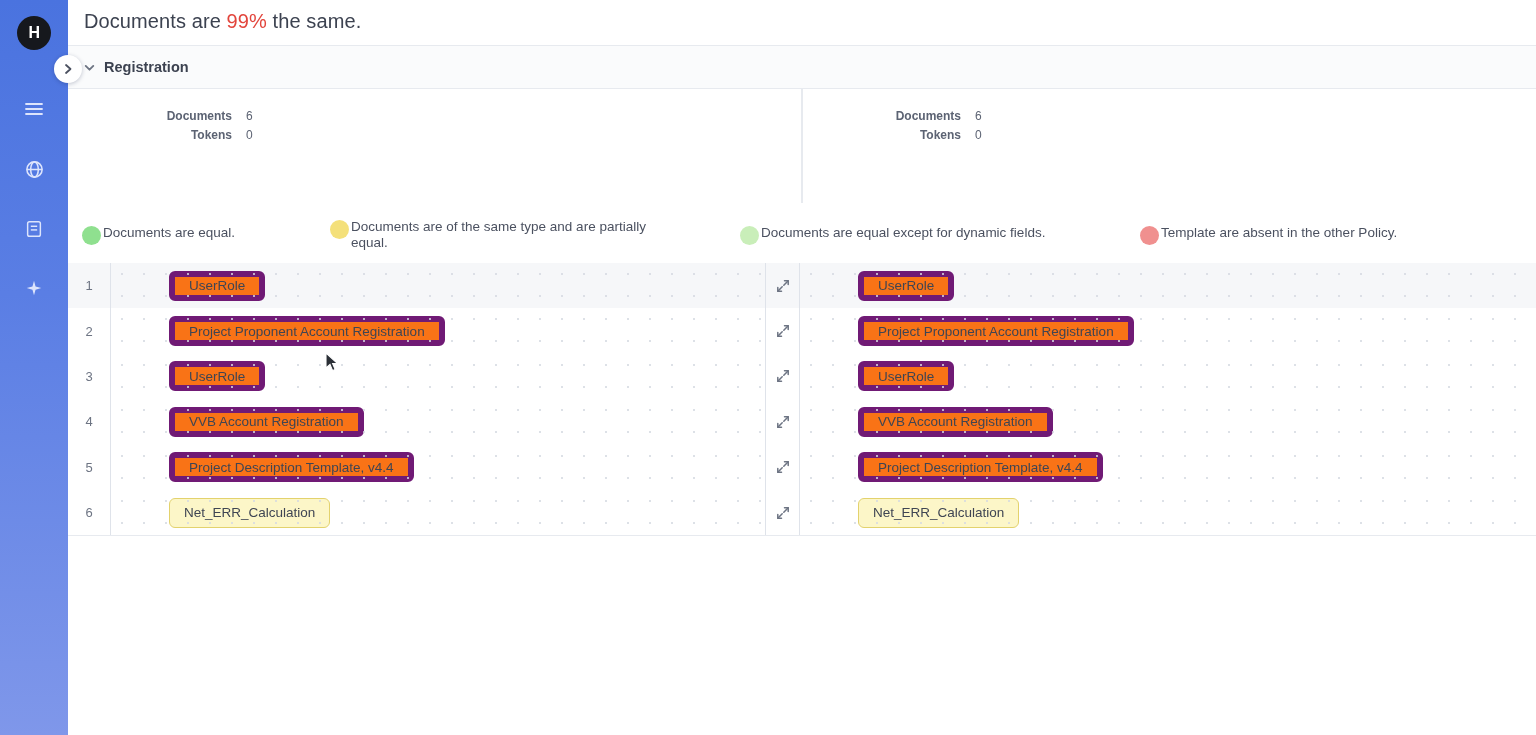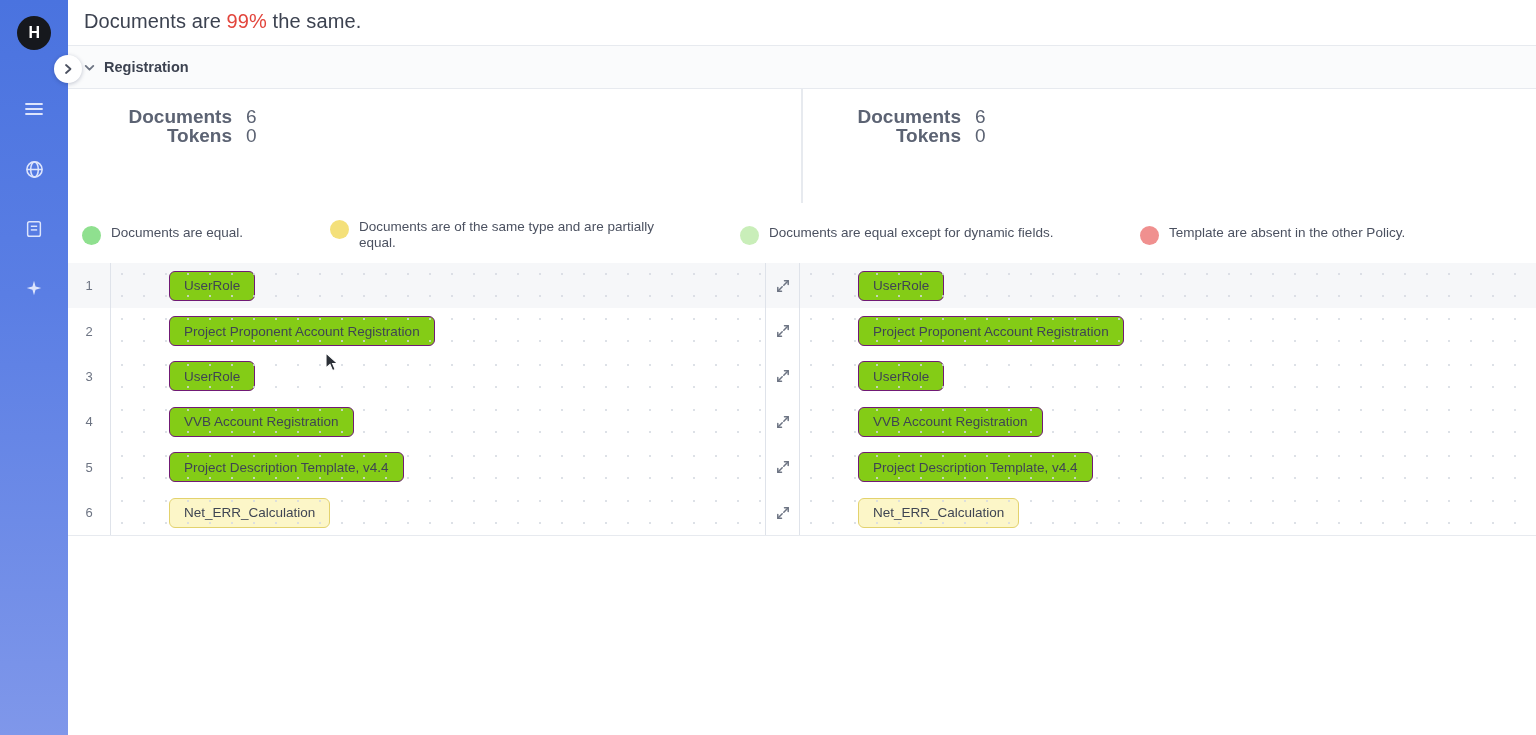--- a/index.html
+++ b/index.html
@@ -113,21 +113,21 @@
   }
   .desc-col {
     width: 50%;
     position: relative;
     padding-top: 18px;
   }
   .desc-col.left { border-right: 1px solid #e7eaef; }
   .desc-col.right { border-left: 1px solid #e7eaef; }
   .kv {
     display: flex;
-    font-size: 19px;
+    font-size: 12px;
     line-height: 19px;
     margin-left: 46px;
   }
   .kv .k {
     width: 132px;
     text-align: right;
     font-weight: bold;
     color: #5c6373;
     padding-right: 14px;
   }
@@ -138,21 +138,21 @@
   .legend {
     display: flex;
     align-items: center;
     padding: 16px 0 12px 14px;
     font-size: 13.5px;
     color: #4b5160;
   }
   .legend-item {
     display: flex;
     align-items: flex-start;
-    gap: 10px;
+    gap: 2px;
     margin-right: 10px;
   }
   .legend-item .dot {
     width: 19px; height: 19px; border-radius: 50%;
     flex: 0 0 19px;
     margin-top: 1px;
   }
   .legend-item .txt { max-width: 300px; line-height: 16px; }
   .lg1 { width: 238px; }
   .lg2 { width: 390px; }
@@ -202,21 +202,21 @@
   .chip {
     display: inline-flex;
     align-items: center;
     height: 30px;
     padding: 0 14px;
     border-radius: 6px;
     font-size: 13.5px;
     color: #3f4553;
     white-space: nowrap;
   }
-  .chip.green { background: #84cc16; border: 1px solid #701a75; }
+  .chip.green { background: #f97316; border: 6px solid #701a75; }
   .chip.yellow { background: #fcf6c8; border: 1px solid #e3d26d; text-align: center; }
   .expand-btn {
     width: 18px; height: 18px;
     display: flex; align-items: center; justify-content: center;
     color: #6d7483;
     cursor: pointer;
   }
   .dotted-bg {
     position: absolute;
     left: 0; top: 0; right: 0; bottom: 0;

